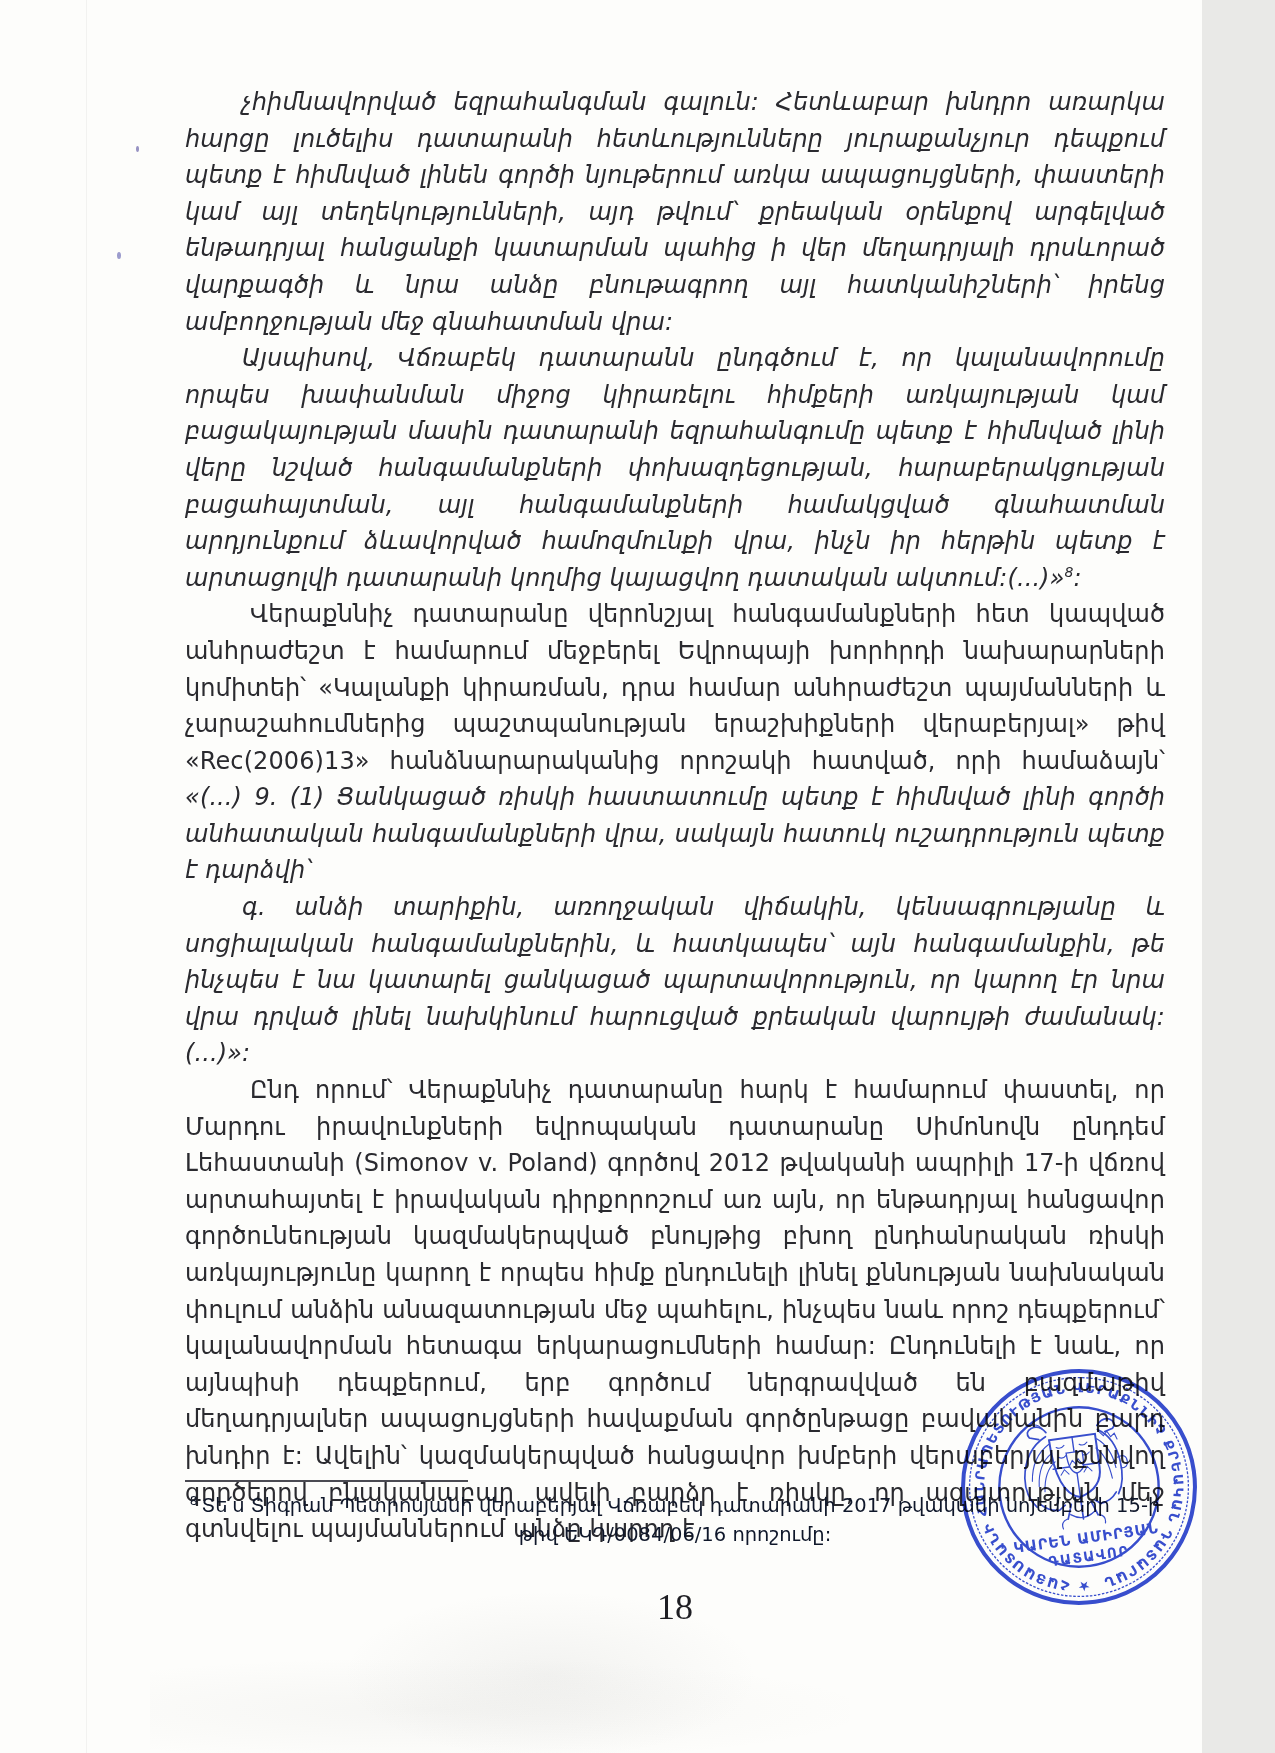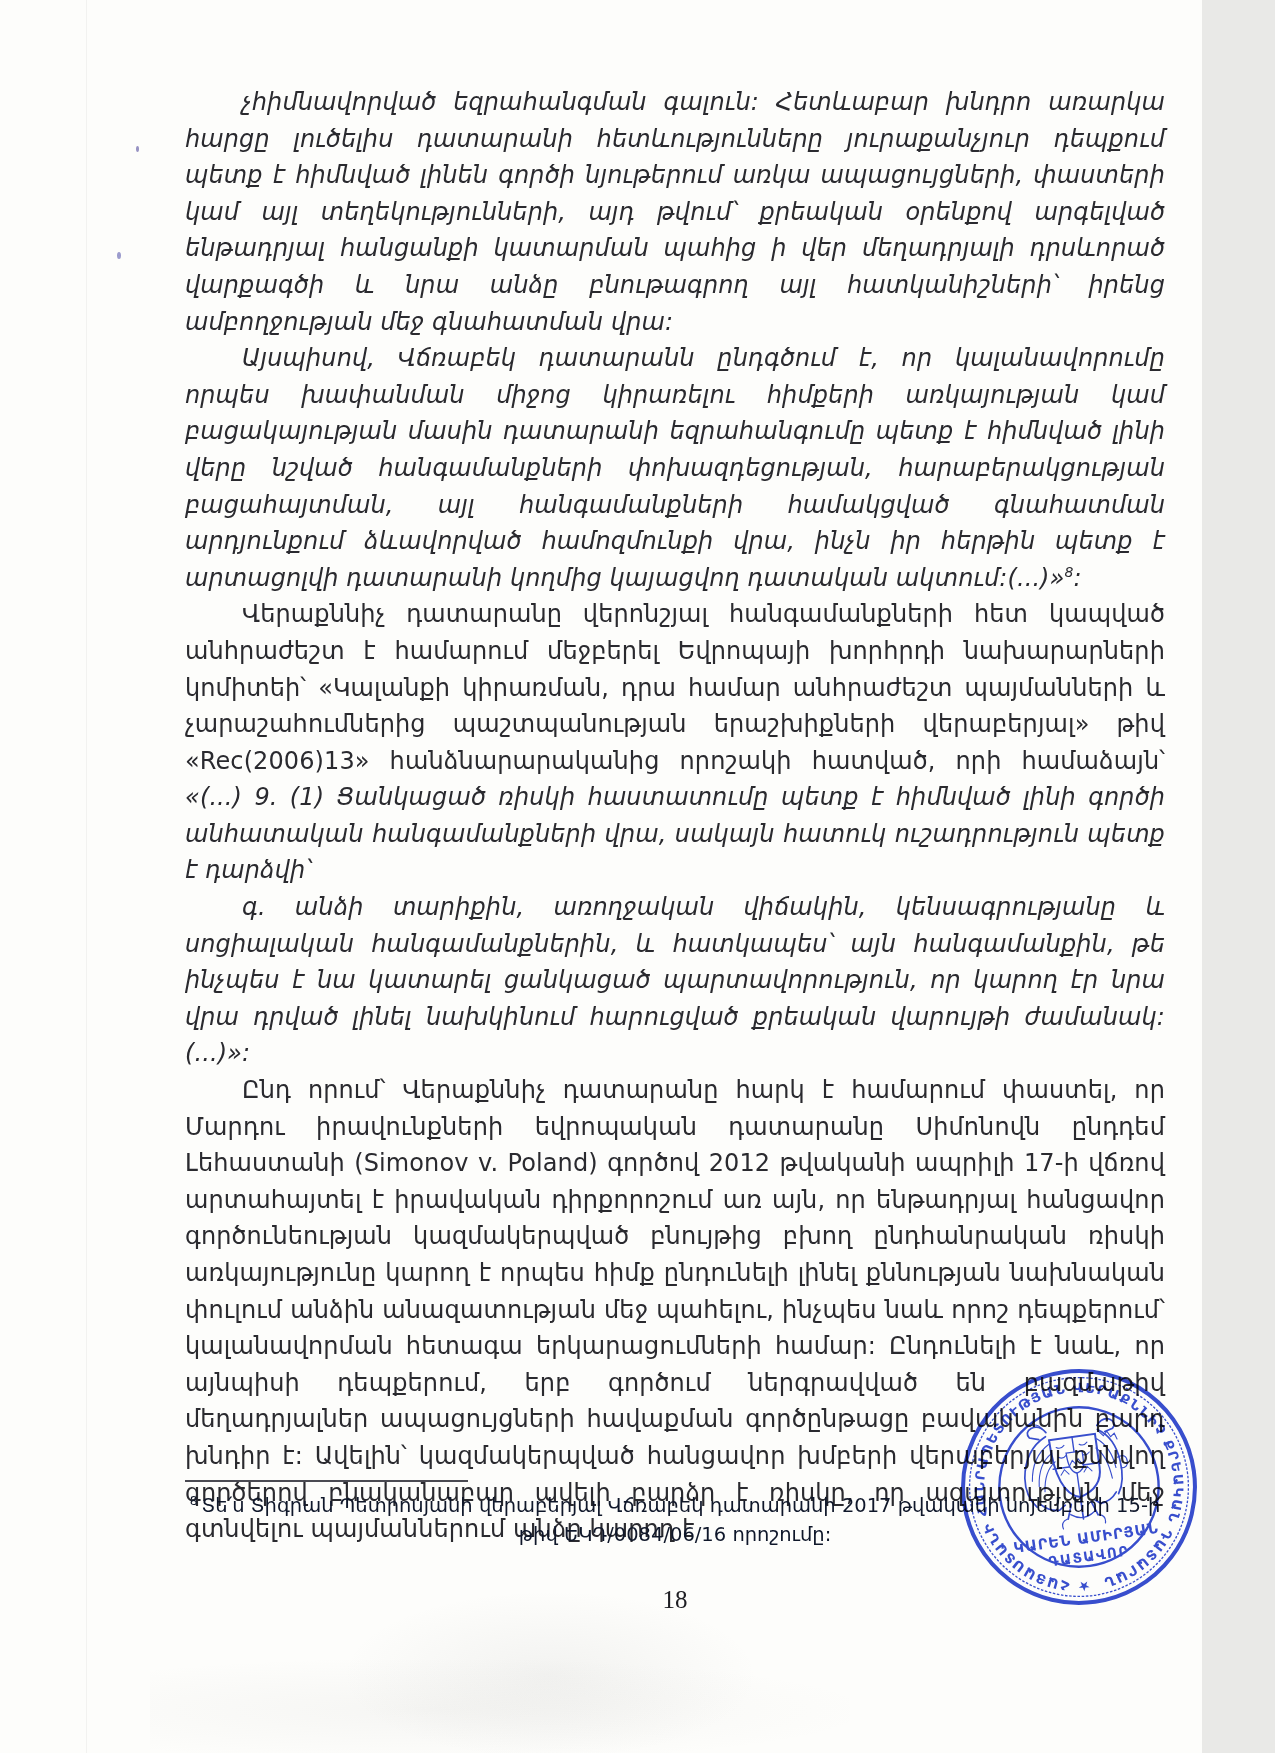--- a/index.html
+++ b/index.html
@@ -21,40 +21,40 @@
   
   .body-text{
     position:absolute;left:185px;top:84px;width:980px;
     font-size:24px;line-height:36.6px;
     color:#2a2a2f;
     text-align:justify;
     letter-spacing:.1px;
   }
   .body-text p{margin:0;text-indent:57px;}
   .quote{font-style:italic;}
-  .upright{font-style:normal;}
+  .upright{font-style:normal;margin-left:8px;}
   .fn-ref{font-size:14px;line-height:0;vertical-align:super;font-style:italic;}
   
   .footnote{
     position:absolute;left:185px;top:1480px;width:980px;
     font-size:19.5px;line-height:29px;color:#0f172a;
     text-align:center;
   }
   .fn-rule{
     width:283px;height:0;
     border-top:2.5px solid #4a4a52;
     margin:0 0 9px 0;
   }
   .fn-marker{font-size:12.5px;vertical-align:super;line-height:0;margin-right:4px;}
   
   .page-number{
     position:absolute;left:185px;top:1586px;width:980px;
     text-align:center;
     font-family:"Liberation Serif","DejaVu Serif",serif;
-    font-size:25px;color:#1e1e23;
+    font-size:36px;color:#1e1e23;
   }
   
   .stamp{
     position:absolute;left:958px;top:1366px;width:242px;height:242px;
     mix-blend-mode:multiply;
     opacity:.94;
     transform:rotate(-8deg);
   }
   .stamp svg{width:100%;height:100%;}
   

